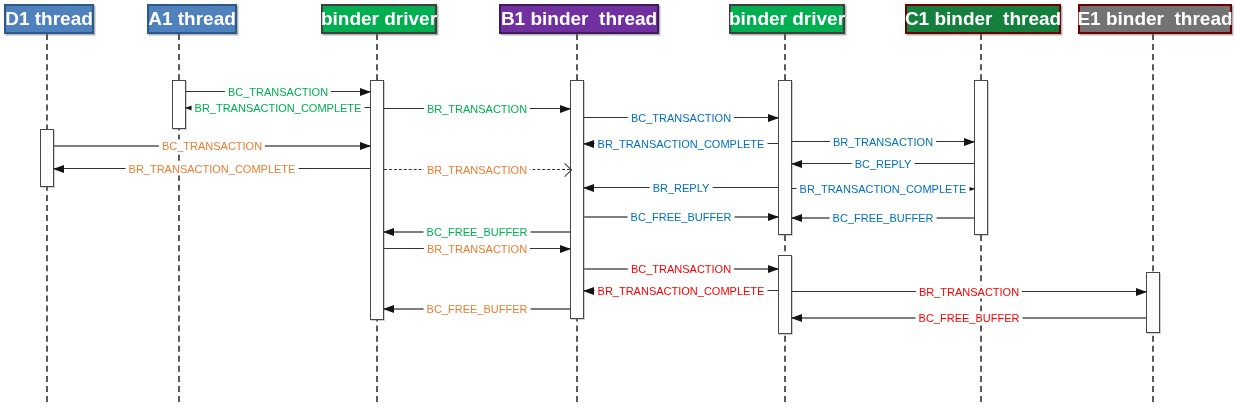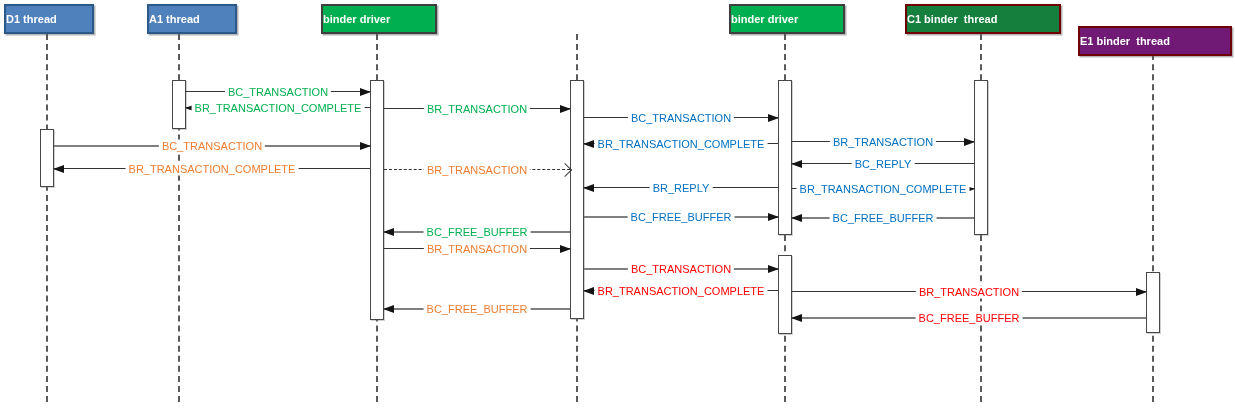--- a/index.html
+++ b/index.html
@@ -5,24 +5,24 @@
   html,body{margin:0;padding:0;background:#ffffff;}
   #stage{
     position:relative;
     width:1235px;height:409px;
     background:#ffffff;
     font-family:"Liberation Sans", sans-serif;
     overflow:hidden;
   }
   .actor-box{
     position:absolute;top:4px;height:26px;
-    display:flex;align-items:center;justify-content:flex-start;
+    display:flex;align-items:center;justify-content:center;
     border:2px solid #333;
     box-shadow:1.5px 1.5px 0 rgba(90,90,90,.45);
-    color:#fff;font-weight:bold;font-size:11px;
+    color:#fff;font-weight:bold;font-size:19px;
     white-space:pre;z-index:2;
   }
   .lifeline{
     position:absolute;top:34px;height:368px;width:0;
     border-left:2px dashed #5a5a5a;z-index:1;
   }
   .bar{
     position:absolute;width:12px;background:#fff;
     border:1px solid #474747;z-index:3;
     box-shadow:1px 1px 0 rgba(120,120,120,.35);
@@ -45,26 +45,27 @@
 <body>
 
 <div id="stage">
     <div class="lifeline" style="left: 46px;"></div>
     <div class="actor-box" style="left: 4px; width: 86px; background: rgb(79, 129, 189); border-color: rgb(44, 90, 136);"><span>D1 thread</span></div>
     <div class="lifeline" style="left: 178px;"></div>
     <div class="actor-box" style="left: 147px; width: 86px; background: rgb(79, 129, 189); border-color: rgb(44, 90, 136);"><span>A1 thread</span></div>
     <div class="lifeline" style="left: 376px;"></div>
     <div class="actor-box" style="left: 321px; width: 112px; background: rgb(0, 176, 80); border-color: rgb(63, 63, 63);"><span>binder driver</span></div>
     <div class="lifeline" style="left: 576px;"></div>
+    <div class="actor-box" style="left: 499px; width: 156px; background: rgb(112, 48, 160); border-color: rgb(63, 27, 89);"><span>B1 binder  thread</span></div>
     <div class="lifeline" style="left: 784px;"></div>
     <div class="actor-box" style="left: 729px; width: 112px; background: rgb(0, 176, 80); border-color: rgb(63, 63, 63);"><span>binder driver</span></div>
     <div class="lifeline" style="left: 980px;"></div>
     <div class="actor-box" style="left: 905px; width: 152px; background: #15803d; border-color: rgb(110, 0, 0);"><span>C1 binder  thread</span></div>
     <div class="lifeline" style="left: 1152px;"></div>
-    <div class="actor-box" style="left: 1078px; width: 150px; background: #701a75; border-color: rgb(110, 0, 0); margin-top: 22px;"><span>E1 binder  thread</span></div>
+    <div class="actor-box" style="left: 1078px; width: 150px; background: #737373; border-color: rgb(110, 0, 0);"><span>E1 binder  thread</span></div>
     <div class="bar" style="left: 172px; top: 80px; height: 47px;"></div>
     <div class="bar" style="left: 40px; top: 129px; height: 56px;"></div>
     <div class="bar" style="left: 370px; top: 80px; height: 238px;"></div>
     <div class="bar" style="left: 570px; top: 80px; height: 237px;"></div>
     <div class="bar" style="left: 778px; top: 80px; height: 153px;"></div>
     <div class="bar" style="left: 778px; top: 255px; height: 77px;"></div>
     <div class="bar" style="left: 974px; top: 80px; height: 153px;"></div>
     <div class="bar" style="left: 1146px; top: 272px; height: 59px;"></div>
     <div class="msg" style="left: 186px; top: 91px; width: 184px;">
       <div class="msg-line" style="border-top: 1.4px solid rgb(51, 51, 51);"></div>

